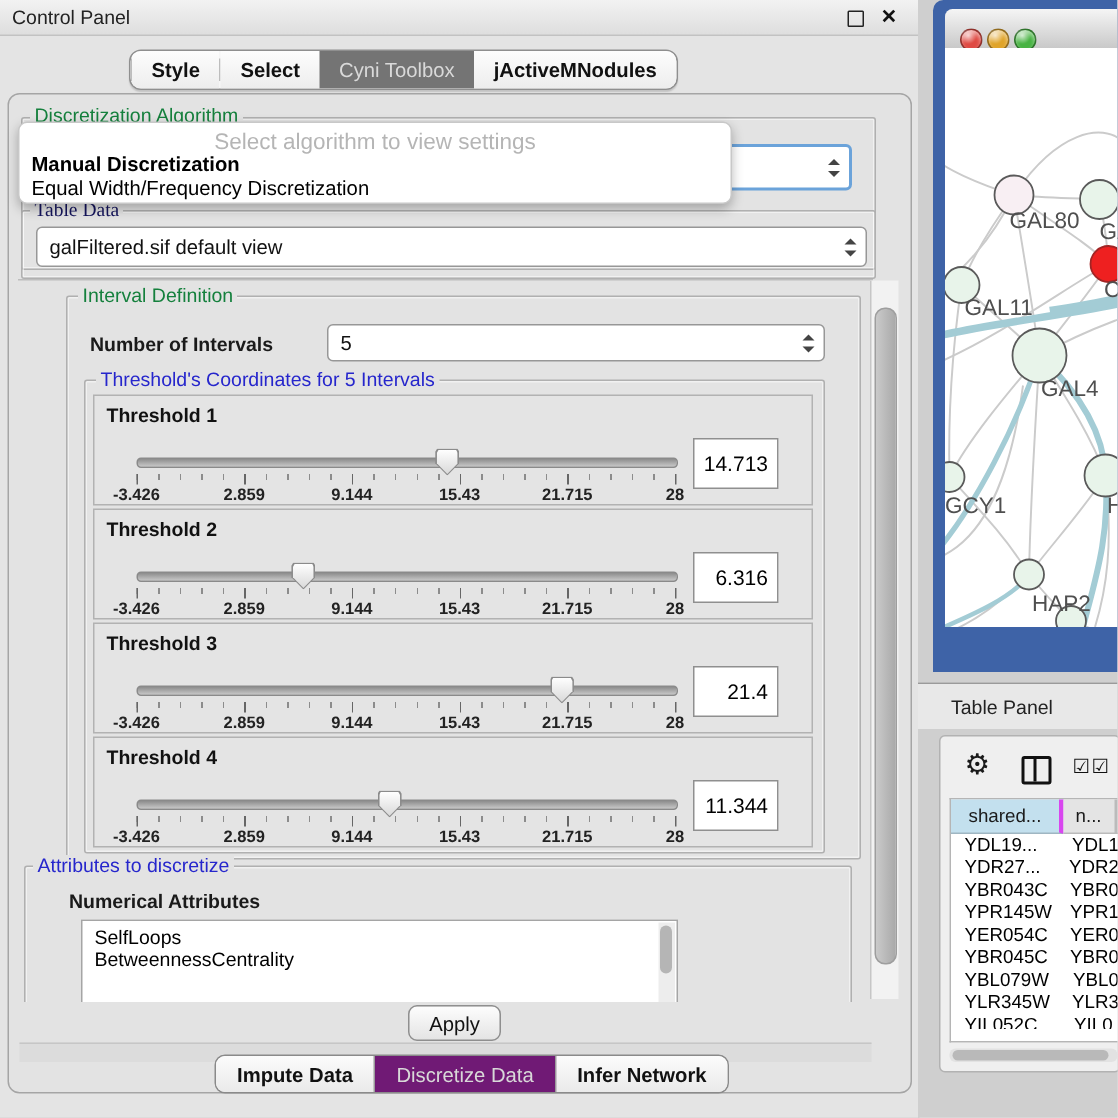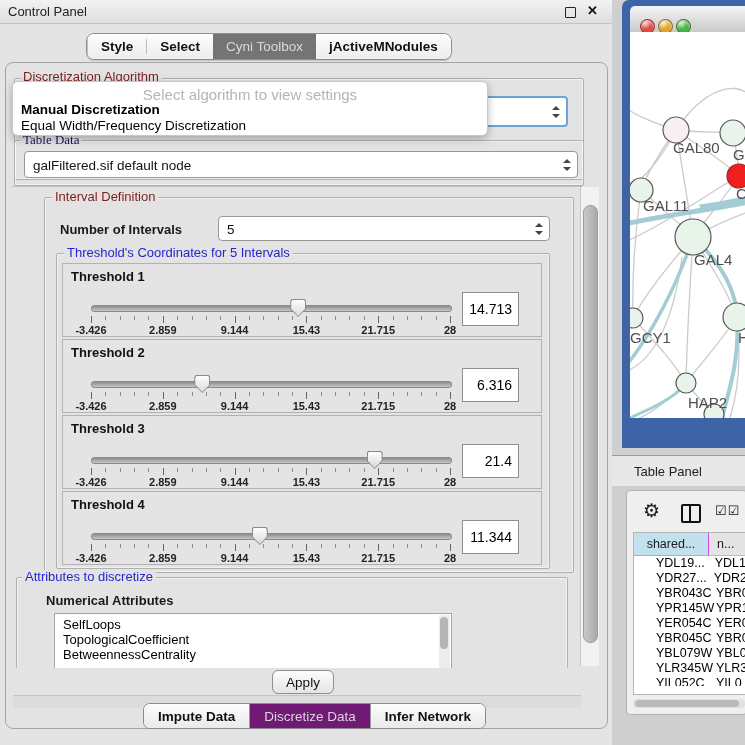--- a/index.html
+++ b/index.html
@@ -18,21 +18,21 @@
   #main-tabs{position:absolute;left:86px;top:33px;height:25px;display:flex;align-items:stretch;border:1px solid #8f8f8f;border-radius:8px;overflow:hidden;background:#f6f6f6;box-shadow:0 1px 1px rgba(0,0,0,.15);}
   .mtab{display:flex;align-items:center;gap:5px;padding:0 13px;font-size:13.5px;font-weight:bold;background:linear-gradient(#fdfdfd,#ededed);color:#111;white-space:nowrap;}
   .mtab.sel{background:#747474;color:#d9d9d9;font-weight:normal;}
   .msep{width:1px;background:#bdbdbd;margin:5px 0;}
 
   
   #content-box{position:absolute;left:5px;top:62px;width:601px;height:665px;border:1px solid #a5a5a5;border-radius:8px;background:#e3e3e3;}
 
   .group{position:absolute;border:1px solid #b0b0b0;border-radius:2px;box-shadow:inset 0 0 0 1px rgba(255,255,255,.5);}
   .gtitle{position:absolute;font-size:13px;line-height:13px;background:#e3e3e3;padding:0 3px;white-space:nowrap;}
-  .g-green{color:#7f1d1d;}
+  .g-green{color:#15803d;}
   .g-blue{color:#2626cc;}
   .g-navy{color:#15155c;}
 
   .combo{position:absolute;background:#fff;border:1px solid #979797;border-radius:4px;font-size:13.5px;color:#111;}
   .combo .cval{position:absolute;left:8px;top:50%;transform:translateY(-50%);white-space:nowrap;}
   .spinner{position:absolute;right:6px;top:50%;transform:translateY(-50%);width:8px;height:12px;}
   .spinner:before,.spinner:after{content:"";position:absolute;left:0;border-left:4px solid transparent;border-right:4px solid transparent;}
   .spinner:before{top:0;border-bottom:4px solid #444;}
   .spinner:after{bottom:0;border-top:4px solid #444;}
 
@@ -87,27 +87,27 @@
   
   #tp-strip{position:absolute;left:612px;top:455px;width:133px;height:30px;background:#e8e8e8;border-top:1px solid #9a9a9a;}
   #tp-title{position:absolute;left:22px;top:8px;font-size:13px;color:#222;}
   #tp-card{position:absolute;left:626px;top:490px;width:119px;height:223px;background:#efefef;border:1px solid #b2b2b2;border-radius:4px;}
   #tp-gear{position:absolute;left:16px;top:10px;font-size:19px;color:#1a1a1a;line-height:19px;}
   #tp-columns-icon{position:absolute;left:54px;top:13px;width:16px;height:15px;border:2px solid #111;border-radius:2px;}
   #tp-columns-icon:after{content:"";position:absolute;left:6px;top:0;width:2px;height:15px;background:#111;}
   #tp-checks{position:absolute;left:88px;top:12px;font-size:13px;letter-spacing:1px;color:#111;}
   #tp-table{position:absolute;left:6px;top:41px;width:113px;height:163px;background:#fff;border:1px solid #b5b5b5;border-right:none;box-sizing:border-box;}
   #tp-header{display:flex;height:23px;}
-  .th{box-sizing:border-box;font-size:12.5px;display:flex;align-items:center;border-right:1px solid #d946ef;border-bottom:1px solid #9fb6c2;}
+  .th{box-sizing:border-box;font-size:12.5px;display:flex;align-items:center;border-right:3px solid #d946ef;border-bottom:1px solid #9fb6c2;}
   #th-0{width:75px;background:#c3e0ee;justify-content:center;}
   #th-1{flex:1;background:#e4e4e4;border-color:#bbb;padding-left:8px;}
   #tp-rows{height:130px;overflow:hidden;}
   .trow{display:flex;height:15px;}
   .trow span{font-size:12.5px;line-height:15px;white-space:nowrap;color:#000;}
-  .trow .c1{width:75px;padding-left:22px;box-sizing:border-box;}
+  .trow .c1{width:75px;padding-left:9px;box-sizing:border-box;}
   .trow .c2{flex:1;padding-left:7px;}
   #tp-hscroll{position:absolute;left:6px;top:208px;width:112px;height:9px;background:#e2e2e2;border-radius:4px;}
   #tp-hthumb{position:absolute;left:2px;top:1px;width:104px;height:7px;border-radius:4px;background:#b9b9b9;}
 </style>
 </head>
 <body>
 
 <div id="app">
 
   <div id="control-panel">
@@ -145,21 +145,21 @@
 
     <div id="algo-popup">
       <div id="popup-hint">Select algorithm to view settings</div>
       <div class="popup-opt" id="popup-opt-0">Manual Discretization</div>
       <div class="popup-opt" id="popup-opt-1">Equal Width/Frequency Discretization</div>
     </div>
 
     <div class="group" style="left:14px;top:140px;width:568px;height:44px;"></div>
     <span class="gtitle g-navy" style="left:20px;top:133px;font-family:Liberation Serif, serif;">Table Data</span>
     <div class="combo" style="left:24px;top:151px;width:552px;height:25px;">
-      <span class="cval">galFiltered.sif default node</span>
+      <span class="cval">galFiltered.sif default view</span>
       <span class="spinner"></span>
     </div>
 
     <div id="viewport">
 
       <div class="group" style="left:32px;top:10px;width:528px;height:374px;"></div>
       <span class="gtitle g-green" style="left:40px;top:3px;">Interval Definition</span>
 
       <span class="abs" style="left:48px;top:35px;font-size:13px;font-weight:bold;">Number of Intervals</span>
       <div class="combo" style="left:206px;top:29px;width:330px;height:23px;">
@@ -245,21 +245,20 @@
         </div>
         <div class="tvalue">11.344</div>
       </div>
 
       <div class="group" style="left:4px;top:390px;width:550px;height:120px;"></div>
       <span class="gtitle g-blue" style="left:10px;top:383px;">Attributes to discretize</span>
       <span class="abs" style="left:34px;top:406px;font-size:13px;font-weight:bold;">Numerical Attributes</span>
       <div id="attr-list">
         <div style="padding-top:3px;">
           <div class="attr-item" style="--i: 0;">SelfLoops</div>
-            <div class="attr-item" style="--i: 1;">TopologicalCoefficient</div>
             <div class="attr-item" style="--i: 2;">BetweennessCentrality</div>
         </div>
         <div id="attr-scroll">
             <div id="attr-thumb"></div>
           </div>
       </div>
     </div>
 
     <div id="vscroll">
         <div id="vscroll-thumb"></div>

